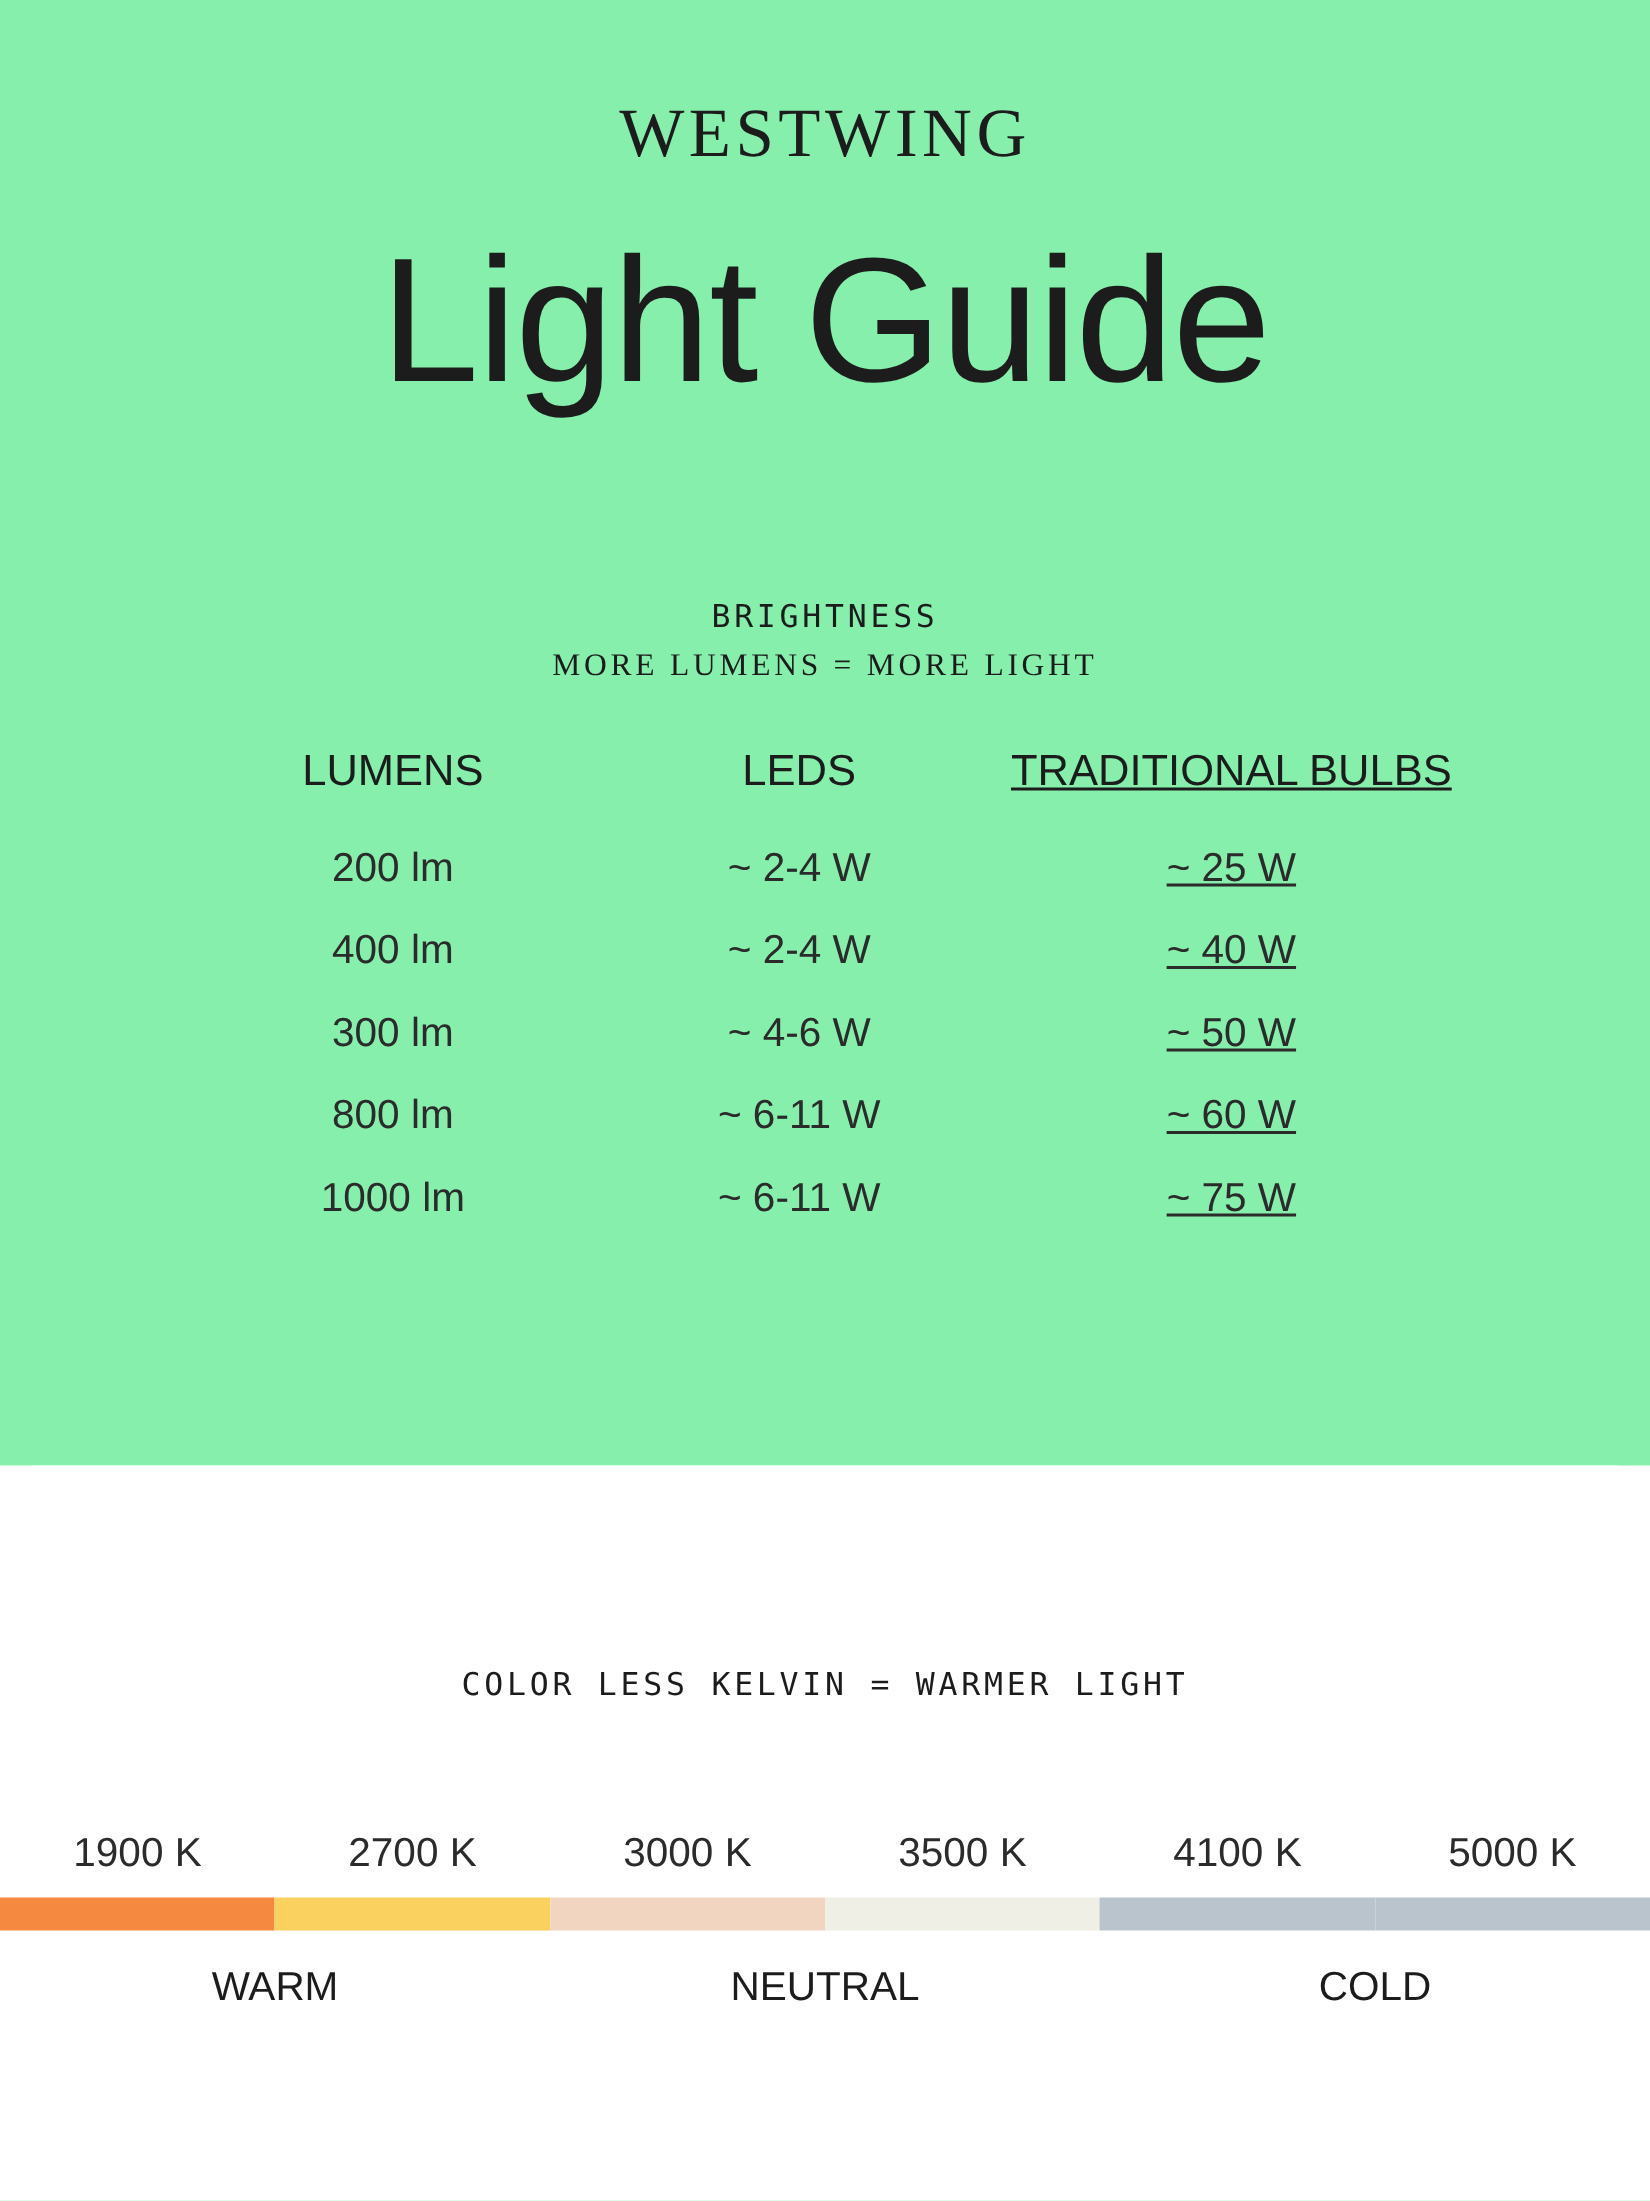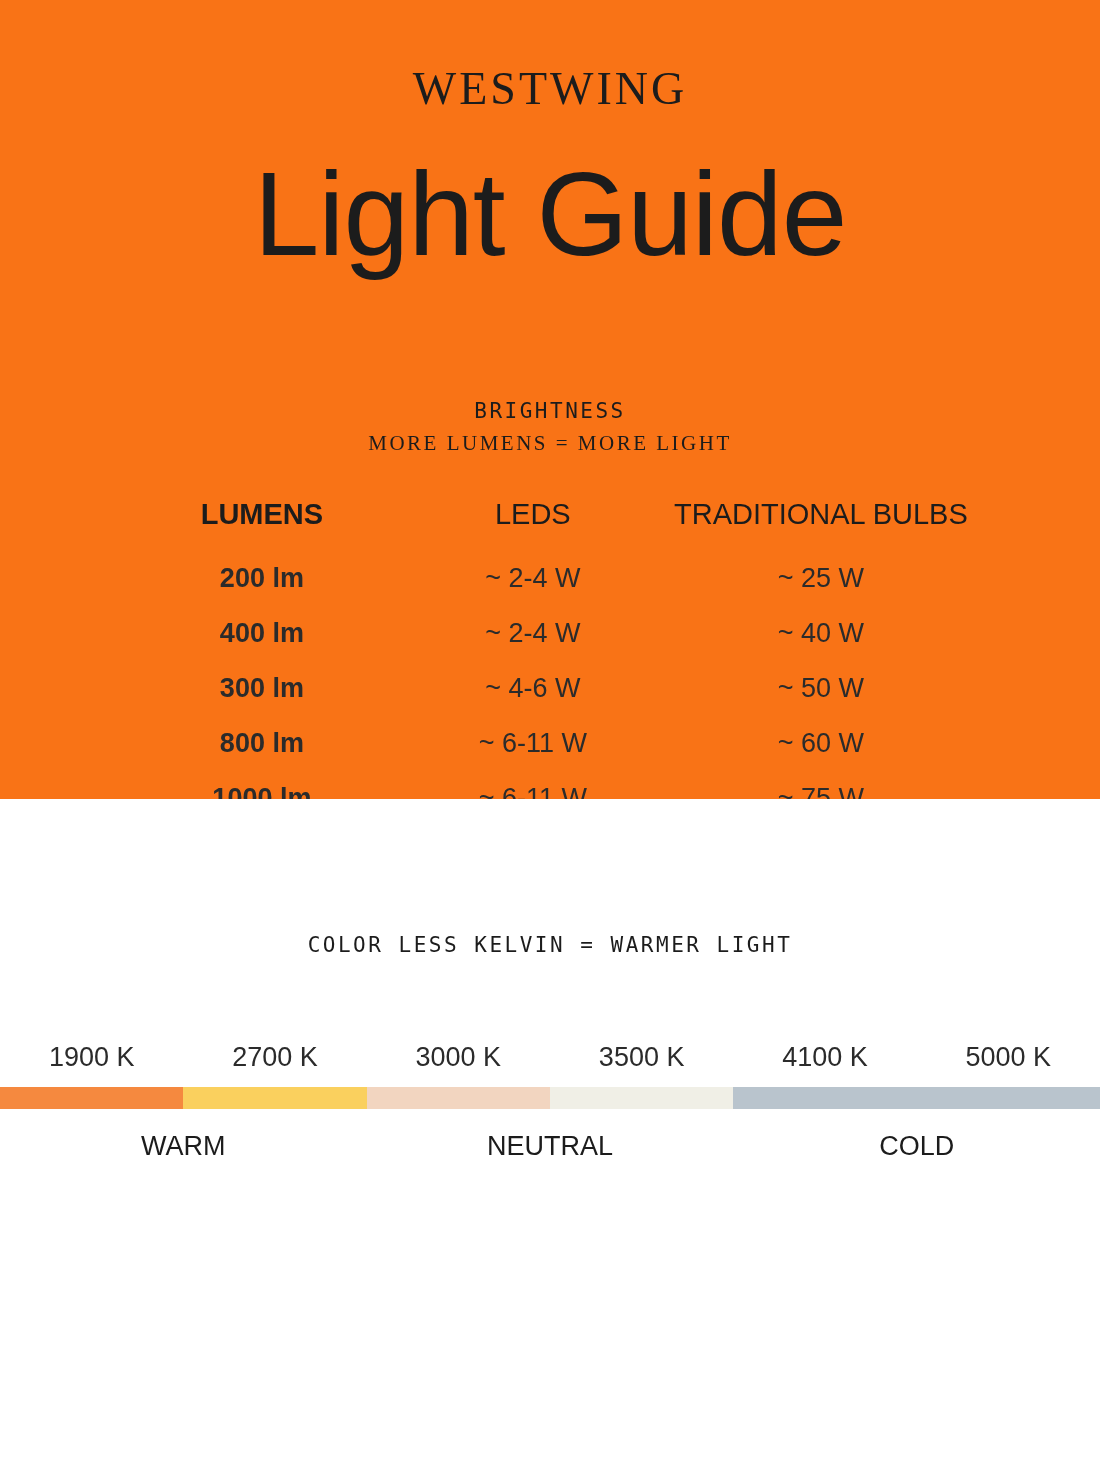--- a/index.html
+++ b/index.html
@@ -12,23 +12,23 @@
   }
   .page {
     width: 1100px;
     height: 1467px;
     position: relative;
     overflow: hidden;
   }
 
   
   .top-panel {
-    background: #f97316;
-    width: 100%;
-    height: 799px;
+    background: #86efac;
+    width: 100%;
+    height: 977px;
     position: relative;
   }
   .brand {
     text-align: center;
     padding-top: 62px;
     font-family: "Liberation Serif", serif;
     font-size: 46px;
     letter-spacing: 3px;
     font-weight: 400;
     color: #1c1c1c;
@@ -68,23 +68,23 @@
     padding-bottom: 20px;
     color: #1c1c1c;
   }
   table.lumens td {
     font-size: 27px;
     font-weight: 400;
     text-align: center;
     padding: 12px 0;
     color: #2b2b2b;
   }
-  table.lumens th:nth-child(1), table.lumens td:nth-child(1) { width: 33%; font-weight: bold; }
+  table.lumens th:nth-child(1), table.lumens td:nth-child(1) { width: 33%; }
   table.lumens th:nth-child(2), table.lumens td:nth-child(2) { width: 30%; }
-  table.lumens th:nth-child(3), table.lumens td:nth-child(3) { width: 37%; }
+  table.lumens th:nth-child(3), table.lumens td:nth-child(3) { width: 37%; text-decoration: underline; }
 
   
   .bottom-panel {
     background: #ffffff;
     width: 100%;
     height: 449px;
     position: relative;
     border-radius: 23px;
   }
   .color-head {

